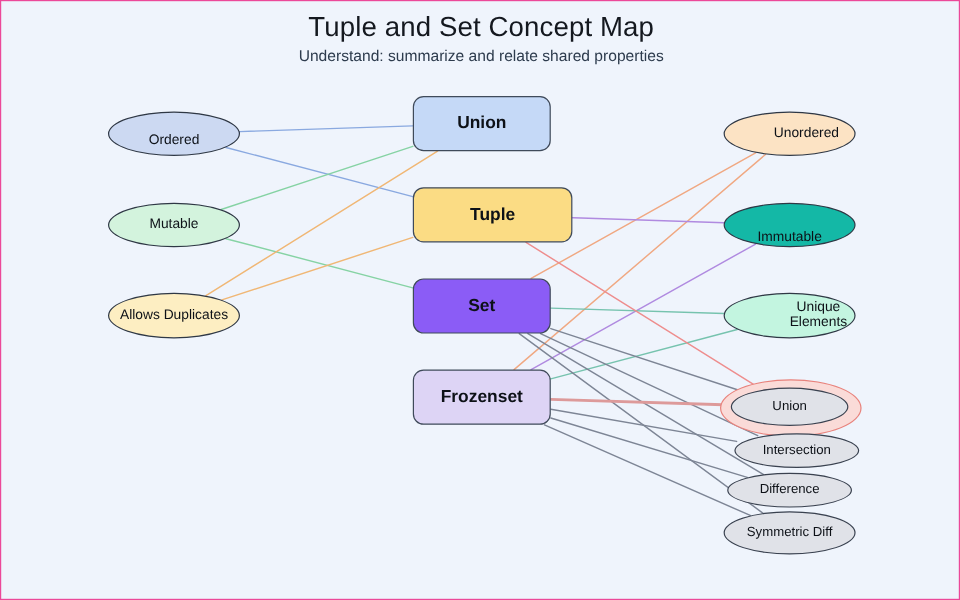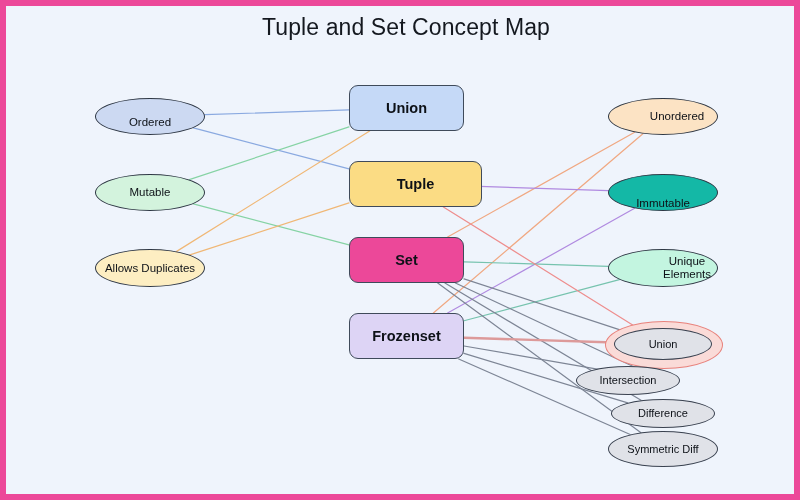--- a/index.html
+++ b/index.html
@@ -6,21 +6,21 @@
   body{
     width:800px;height:500px;overflow:hidden;
     background:#eff4fc;
     font-family:"Liberation Sans","DejaVu Sans",sans-serif;
     -webkit-font-smoothing:antialiased;
   }
   #canvas{
     position:relative;width:800px;height:500px;
     background:#eff4fc;
     box-sizing:border-box;
-    border:6px solid #ec4899;
+    border:1px solid #ec4899;
   }
   #edges{position:absolute;left:0;top:0;width:800px;height:500px;}
   .title{
     position:absolute;left:0;top:8px;width:800px;text-align:center;
     font-size:23px;color:#14181f;letter-spacing:.1px;
   }
   .subtitle{
     position:absolute;left:0;top:38px;width:800px;text-align:center;
     font-size:13px;color:#2d3b4d;
   }
@@ -71,57 +71,58 @@
       <line x1="449.46" y1="277.00" x2="630.46" y2="362.03" stroke="#7d8595" stroke-width="1.2" stroke-linecap="round"></line>
       <line x1="438.93" y1="277.00" x2="635.04" y2="394.36" stroke="#7d8595" stroke-width="1.2" stroke-linecap="round"></line>
       <line x1="431.71" y1="277.00" x2="634.67" y2="426.55" stroke="#7d8595" stroke-width="1.2" stroke-linecap="round"></line>
       <line x1="458.00" y1="331.79" x2="608.22" y2="336.48" stroke="#dd9a9a" stroke-width="2.4" stroke-linecap="round"></line>
       <line x1="458.00" y1="339.98" x2="612.85" y2="366.84" stroke="#7d8595" stroke-width="1.2" stroke-linecap="round"></line>
       <line x1="458.00" y1="347.37" x2="621.73" y2="396.84" stroke="#7d8595" stroke-width="1.2" stroke-linecap="round"></line>
       <line x1="452.71" y1="353.00" x2="624.20" y2="428.55" stroke="#7d8595" stroke-width="1.2" stroke-linecap="round"></line>
     </svg>
 
   <div class="title">Tuple and Set Concept Map</div>
+  <div class="subtitle">Understand: summarize and relate shared properties</div>
 
   <div id="nodes">
       <div class="node ell" style="left: 89px; top: 92px; width: 110px; height: 37px; background: rgb(204, 217, 242); border-color: rgb(47, 56, 69);">
         <span style="padding: 0px 6px; margin-top: 12px;">Ordered</span>
       </div>
       <div class="node ell" style="left: 89px; top: 168px; width: 110px; height: 37px; background: rgb(211, 243, 221); border-color: rgb(47, 56, 69);">
         <span style="padding: 0px 6px;">Mutable</span>
       </div>
       <div class="node ell" style="left: 89px; top: 243px; width: 110px; height: 38px; background: rgb(253, 238, 194); border-color: rgb(47, 56, 69);">
         <span style="padding: 0px 6px;">Allows Duplicates</span>
       </div>
       <div class="node box" style="left: 343px; top: 79px; width: 115px; height: 46px; background: rgb(197, 217, 247); border-color: rgb(63, 74, 90);">
         <span style="padding: 0px 6px;">Union</span>
       </div>
       <div class="node box" style="left: 343px; top: 155px; width: 133px; height: 46px; background: rgb(251, 220, 132); border-color: rgb(63, 74, 90);">
         <span style="padding: 0px 6px;">Tuple</span>
       </div>
-      <div class="node box" style="left: 343px; top: 231px; width: 115px; height: 46px; background: #ec4899; border-color: rgb(63, 74, 90);">
+      <div class="node box" style="left: 343px; top: 231px; width: 115px; height: 46px; background: #8b5cf6; border-color: rgb(63, 74, 90);">
         <span style="padding: 0px 6px;">Set</span>
       </div>
       <div class="node box" style="left: 343px; top: 307px; width: 115px; height: 46px; background: rgb(221, 212, 245); border-color: rgb(63, 74, 90);">
         <span style="padding: 0px 6px;">Frozenset</span>
       </div>
       <div class="node ell" style="left: 602px; top: 92px; width: 110px; height: 37px; background: rgb(252, 227, 196); border-color: rgb(47, 56, 69);">
         <span style="padding: 0px 6px; margin-left: 28px;">Unordered</span>
       </div>
       <div class="node ell" style="left: 602px; top: 168px; width: 110px; height: 37px; background: #14b8a6; border-color: rgb(47, 56, 69); align-items: flex-end;">
         <span style="padding: 0px 6px;">Immutable</span>
       </div>
       <div class="node ell" style="left: 602px; top: 243px; width: 110px; height: 38px; background: rgb(195, 245, 224); border-color: rgb(47, 56, 69);">
         <span style="padding: 0px 6px; margin-left: 48px;">Unique Elements</span>
       </div>
       <div class="halo" style="left: 599px; top: 315px; width: 116px; height: 46px;"></div>
       <div class="node op" style="left: 608px; top: 322px; width: 98px; height: 32px; background: rgb(224, 226, 232); border-color: rgb(58, 66, 80);">
         <span style="padding: 0px 6px;">Union</span>
       </div>
-      <div class="node op" style="left: 570px; top: 360px; width: 104px; height: 29px; background: rgb(224, 226, 232); border-color: rgb(58, 66, 80); justify-content: center;">
+      <div class="node op" style="left: 611px; top: 360px; width: 104px; height: 29px; background: rgb(224, 226, 232); border-color: rgb(58, 66, 80); justify-content: center;">
         <span style="padding: 0px 6px;">Intersection</span>
       </div>
       <div class="node op" style="left: 605px; top: 393px; width: 104px; height: 29px; background: rgb(224, 226, 232); border-color: rgb(58, 66, 80);">
         <span style="padding: 0px 6px;">Difference</span>
       </div>
       <div class="node op" style="left: 602px; top: 425px; width: 110px; height: 36px; background: rgb(224, 226, 232); border-color: rgb(58, 66, 80); text-align: center;">
         <span style="padding: 0px 6px;">Symmetric Diff</span>
       </div>
     </div>
 </div>

